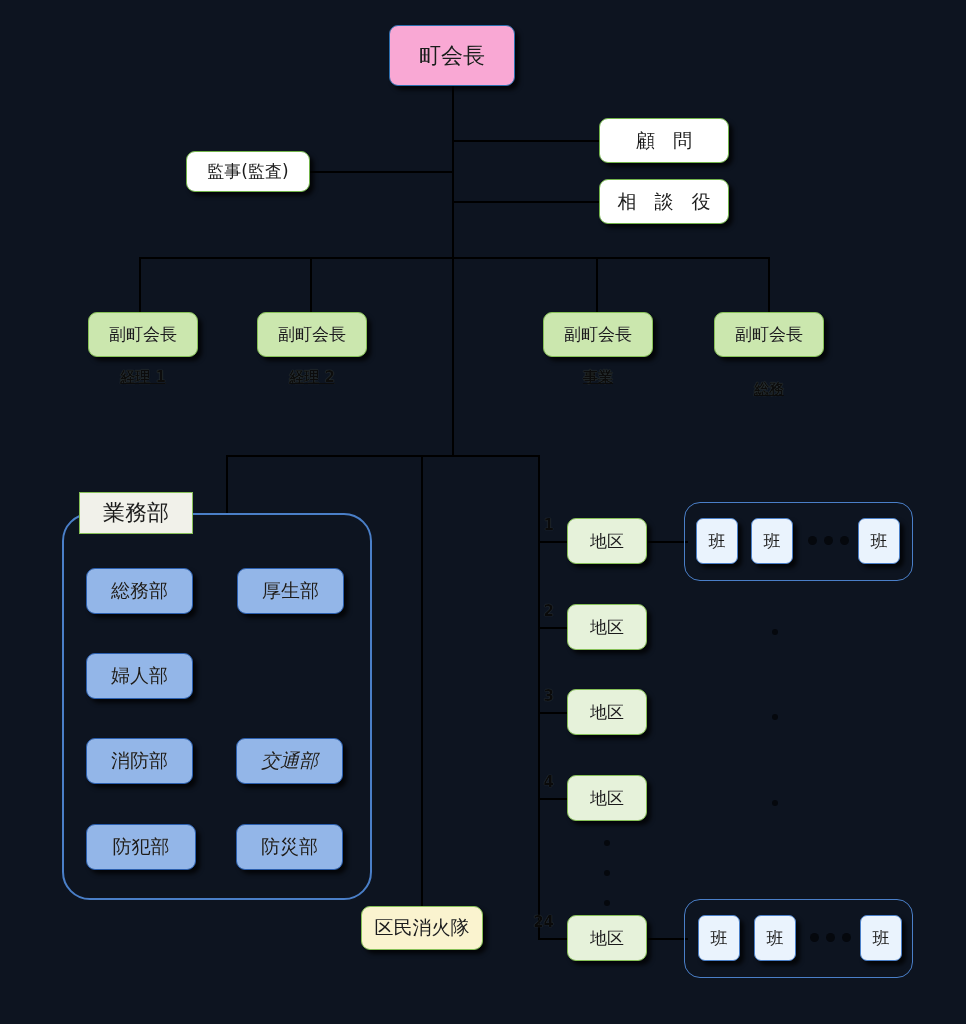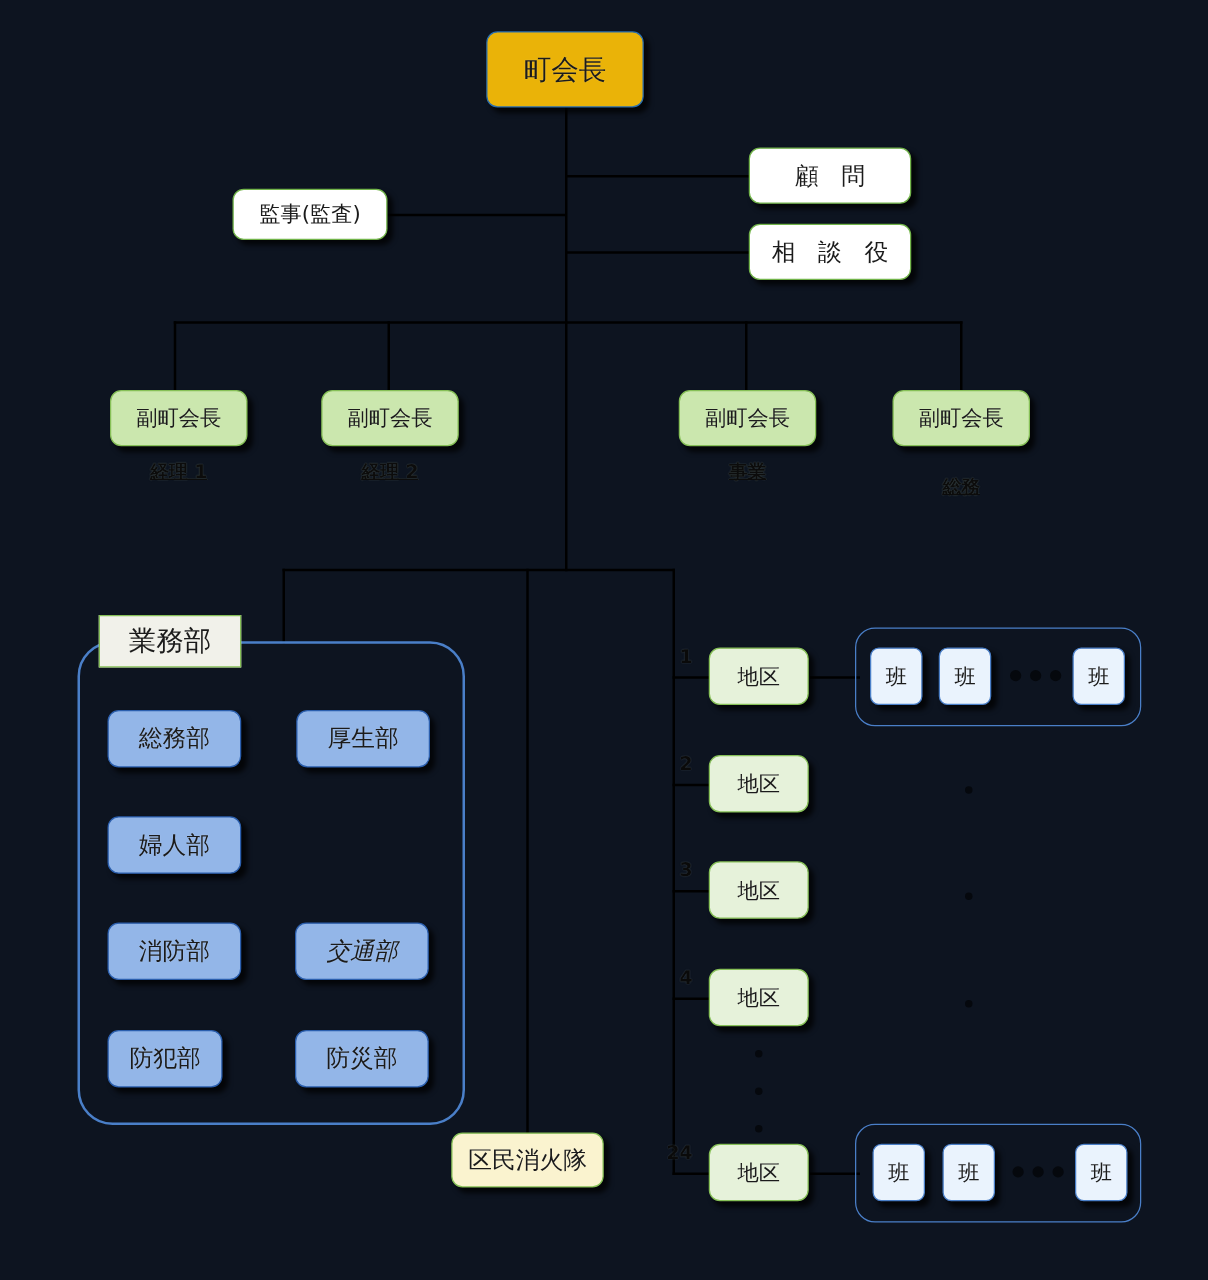--- a/index.html
+++ b/index.html
@@ -18,21 +18,21 @@
     box-sizing:border-box;
     border-radius:9px;
     color:#1b1b1b;
     text-shadow:0 0 1px rgba(255,255,255,.35);
     box-shadow:4px 4px 4px rgba(0,0,0,.75);
     white-space:nowrap;
     z-index:5;
   }
   
   .n-blue{
-    background:#eab308;
+    background:#f9a8d4;
     border:1.5px solid #2b6fae;
   }
   .n-blue-dept{
     background:#93b6e8;
     border:1.5px solid #2b5fae;
   }
   
   .n-white-green{
     background:#ffffff;
     border:1.5px solid #72b44a;
@@ -211,21 +211,21 @@
     <span>婦人部</span>
   </div>
 
   <div class="node n-blue-dept fs19" style="left:86px;top:738px;width:107px;height:46px;">
     <span>消防部</span>
   </div>
   <div class="node n-blue-dept fs19" style="left:236px;top:738px;width:107px;height:46px;font-style:italic;">
     <span>交通部</span>
   </div>
 
-  <div class="node n-blue-dept fs19" style="left:86px;top:824px;width:92px;height:46px;">
+  <div class="node n-blue-dept fs19" style="left:86px;top:824px;width:110px;height:46px;">
     <span>防犯部</span>
   </div>
   <div class="node n-blue-dept fs19" style="left:236px;top:824px;width:107px;height:46px;">
     <span>防災部</span>
   </div>
 
   <div class="node n-cream fs19" style="left:361px;top:870px;width:122px;height:44px;margin-top:36px;">
     <span>区民消火隊</span>
   </div>
 

